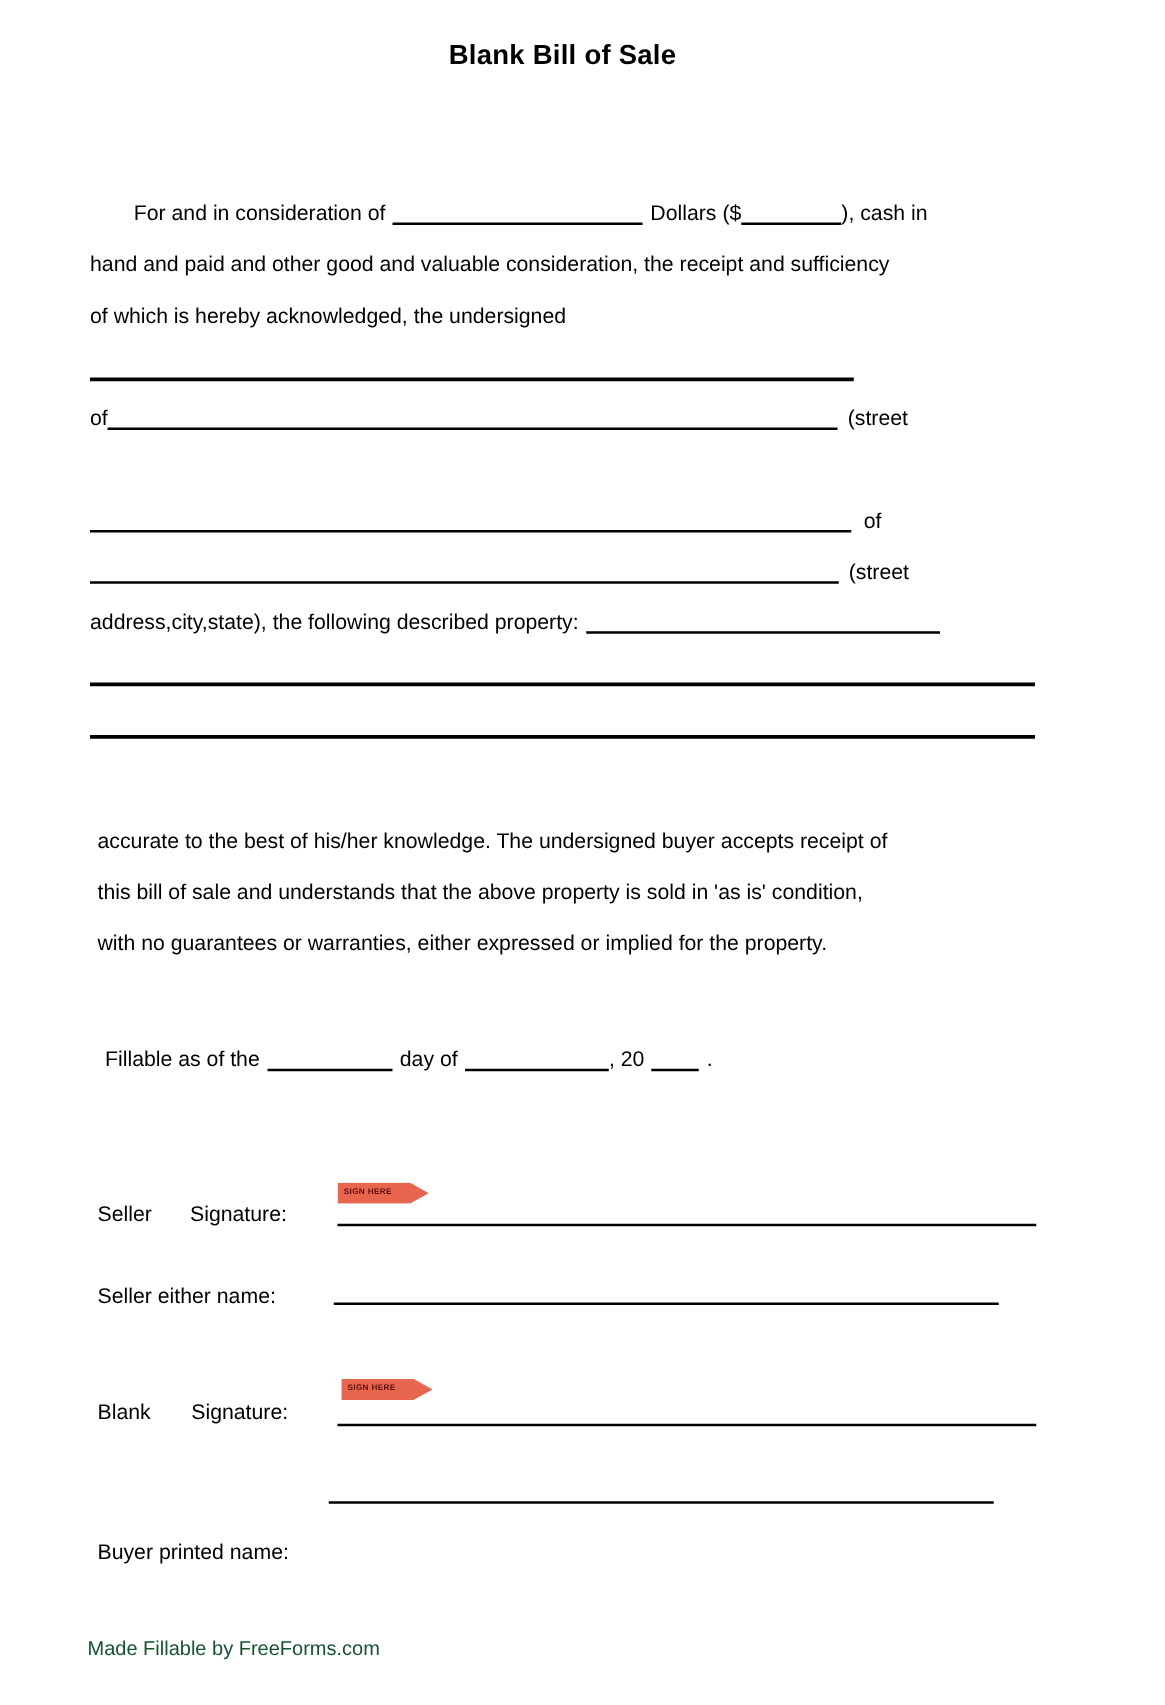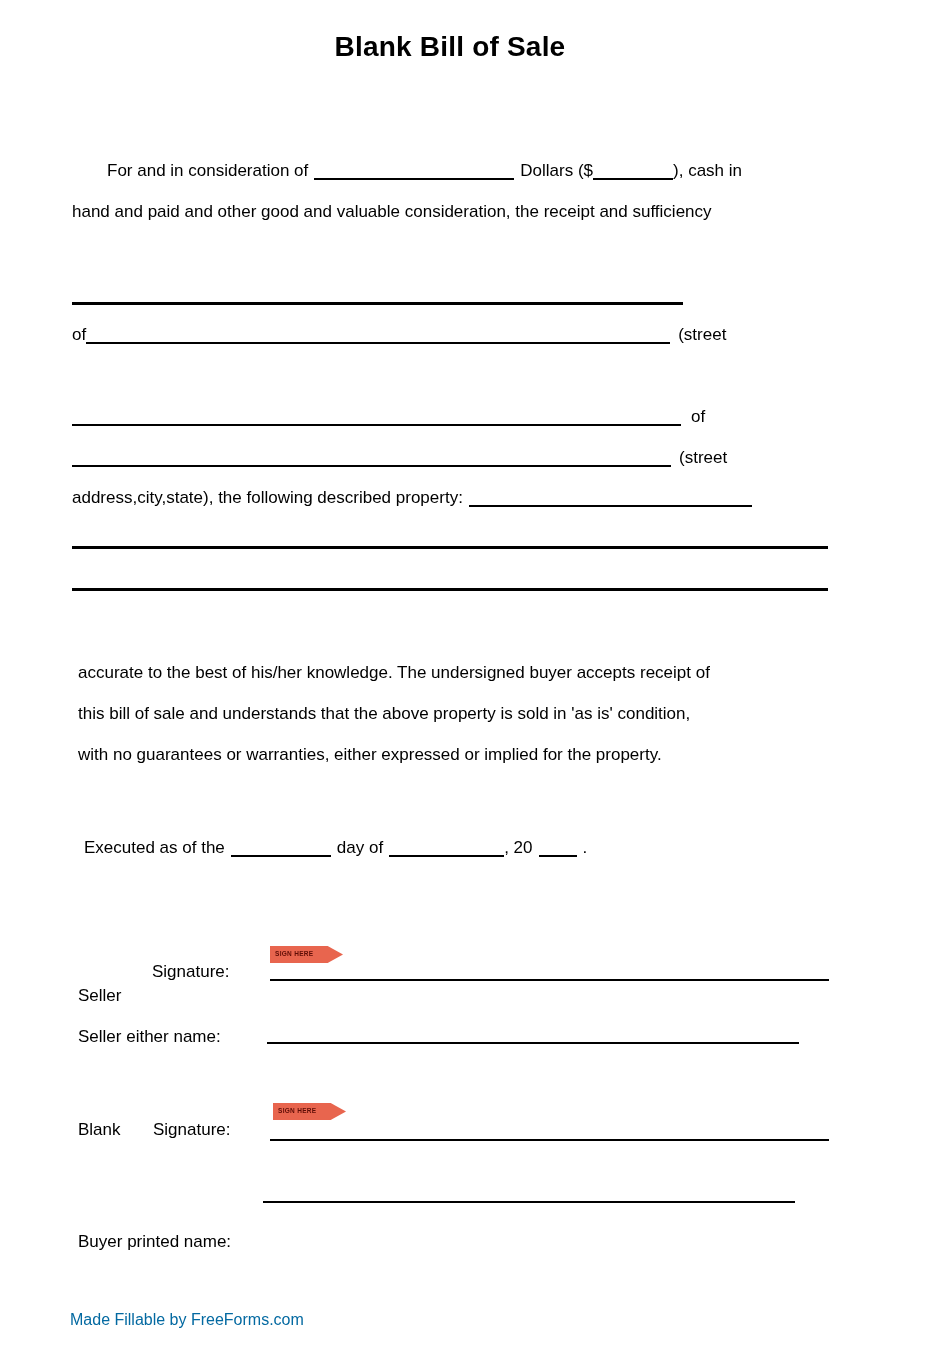--- a/index.html
+++ b/index.html
@@ -8,21 +8,21 @@
     width:932px; height:1364px;
     font-family:"Liberation Sans", sans-serif;
     color:#000;
     position:relative;
     overflow:hidden;
   }
   .page { position:absolute; inset:0; background:#fff; }
 
   .title {
     position:absolute; top:31px; left:72px; width:756px;
-    text-align:center; font-size:28px; font-weight:bold;
+    text-align:center; font-size:22px; font-weight:bold;
     letter-spacing:0.2px;
   }
 
   .line {
     position:absolute; white-space:nowrap;
     font-size:17px; line-height:20px; color:#000;
   }
 
   .blank {
     display:inline-block;
@@ -39,58 +39,59 @@
     display:flex; align-items:center;
     padding-left:5px;
   }
   .tag-text {
     font-size:6.5px; font-weight:700; letter-spacing:0.3px;
     line-height:1;
   }
 
   .footer {
     position:absolute; top:1311px; left:70px;
-    font-size:16px; color:#0369a1;
+    font-size:16px; color:#14532d;
   }
 
   .sp-r6 { margin-right:6px; }
   .sp-l6 { margin-left:6px; }
   .sp-l8 { margin-left:8px; }
   .sp-l10 { margin-left:10px; }
 </style>
 </head>
 <body>
 
 <div class="page">
 
   <div class="title">Blank Bill of Sale</div>
 
   <div class="line" style="top:161px; left:72px;margin-left:35px;"><span class="sp-r6">For and in consideration of</span><span class="blank sp-r6" style="width:200px;"></span><span>Dollars ($</span><span class="blank" style="width:80px;"></span><span>), cash in</span></div>
   <div class="line" style="top:202px; left:72px;">hand and paid and other good and valuable consideration, the receipt and sufficiency</div>
+  <div class="line" style="top:243px; left:72px;">of which is hereby acknowledged, the undersigned</div>
 
   <div class="rule" style="top:302px; left:72px; width:611px; height:3px;"></div>
   <div class="line" style="top:325px; left:72px;"><span>of</span><span class="blank" style="width:584px;"></span><span class="sp-l8">(street</span></div>
 
   <div class="line" style="top:407px; left:72px;"><span class="blank" style="width:609px;"></span><span class="sp-l10">of</span></div>
   <div class="line" style="top:448px; left:72px;"><span class="blank" style="width:599px;"></span><span class="sp-l8">(street</span></div>
   <div class="line" style="top:488px; left:72px;"><span>address,city,state), the following described property:</span><span class="blank sp-l6" style="width:283px;"></span></div>
 
   <div class="rule" style="top:546px; left:72px; width:756px; height:3px;"></div>
   <div class="rule" style="top:588px; left:72px; width:756px; height:3px;"></div>
 
   <div class="line" style="top:663px; left:78px;">accurate to the best of his/her knowledge. The undersigned buyer accepts receipt of</div>
   <div class="line" style="top:704px; left:78px;">this bill of sale and understands that the above property is sold in 'as is' condition,</div>
   <div class="line" style="top:745px; left:78px;">with no guarantees or warranties, either expressed or implied for the property.</div>
 
-  <div class="line" style="top:838px; left:84px;"><span class="sp-r6">Executed as of the</span><span class="blank sp-r6" style="width:100px;"></span><span class="sp-r6">day of</span><span class="blank" style="width:115px;"></span><span class="sp-r6">, 20</span><span class="blank sp-r6" style="width:38px;"></span><span>.</span></div>
+  <div class="line" style="top:838px; left:84px;"><span class="sp-r6">Fillable as of the</span><span class="blank sp-r6" style="width:100px;"></span><span class="sp-r6">day of</span><span class="blank" style="width:115px;"></span><span class="sp-r6">, 20</span><span class="blank sp-r6" style="width:38px;"></span><span>.</span></div>
 
   <div class="tag" style="top: 946px; left: 270px; background: rgb(232, 101, 78);">
     <span class="tag-text" style="color: rgb(95, 13, 6);">SIGN HERE</span>
   </div>
-  <div class="line" style="top:986px; left:78px;">Seller</div>
+  <div class="line" style="top:962px; left:78px;">Seller</div>
   <div class="line" style="top:962px; left:152px;">Signature:</div>
   <div class="rule" style="top:979px; left:270px; width:559px; height:2px;"></div>
 
   <div class="line" style="top:1027px; left:78px;">Seller either name:</div>
   <div class="rule" style="top:1042px; left:267px; width:532px; height:2px;"></div>
 
   <div class="tag" style="top: 1103px; left: 273px; background: rgb(232, 101, 78);">
     <span class="tag-text" style="color: rgb(95, 13, 6);">SIGN HERE</span>
   </div>
   <div class="line" style="top:1120px; left:78px;">Blank</div>

